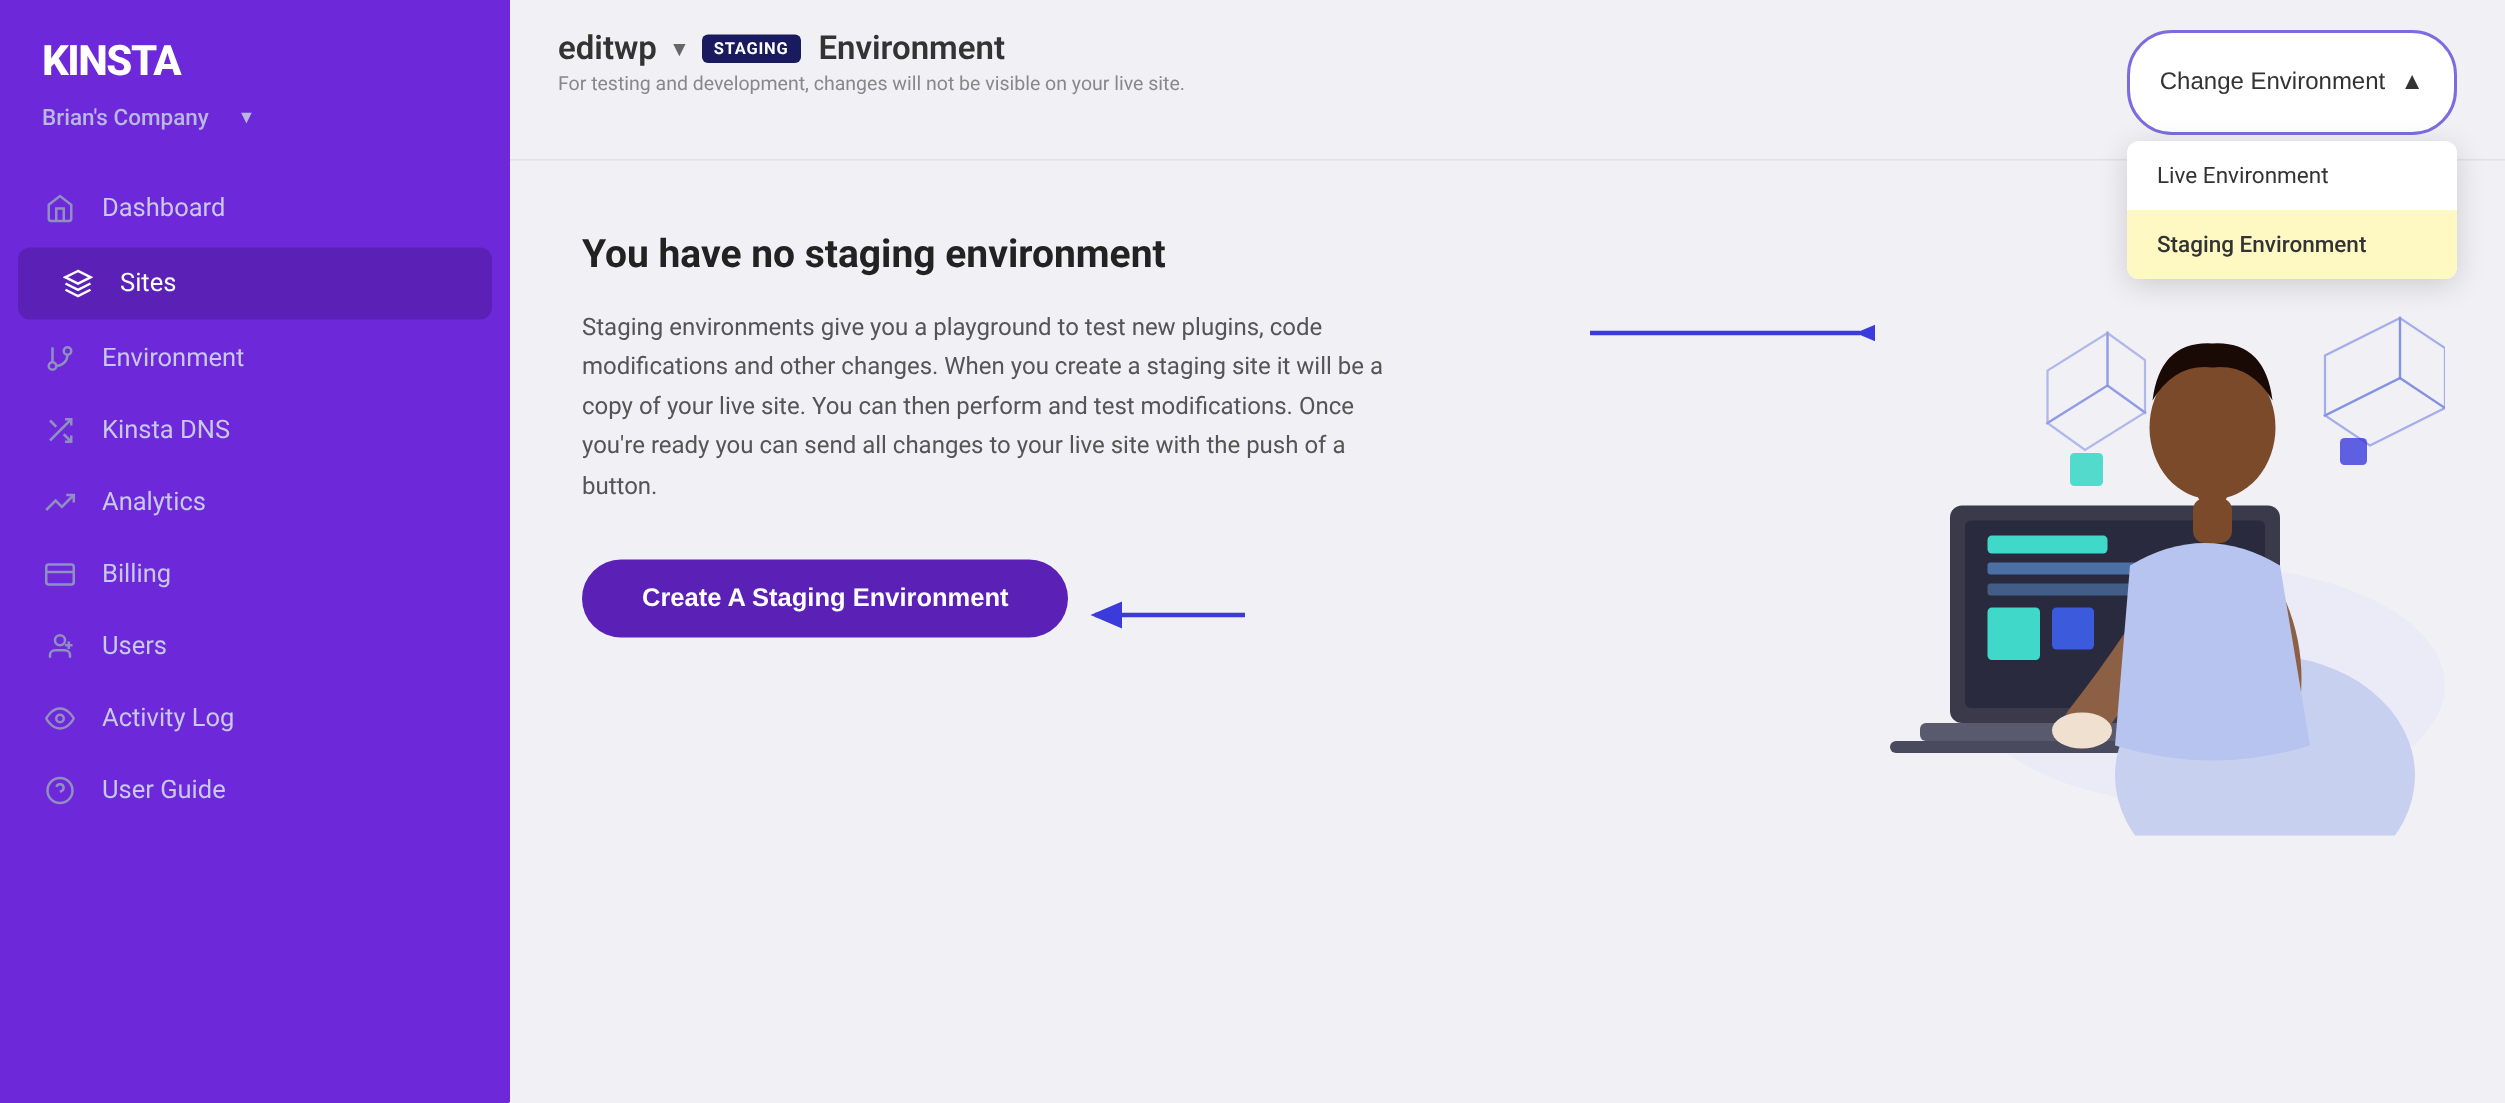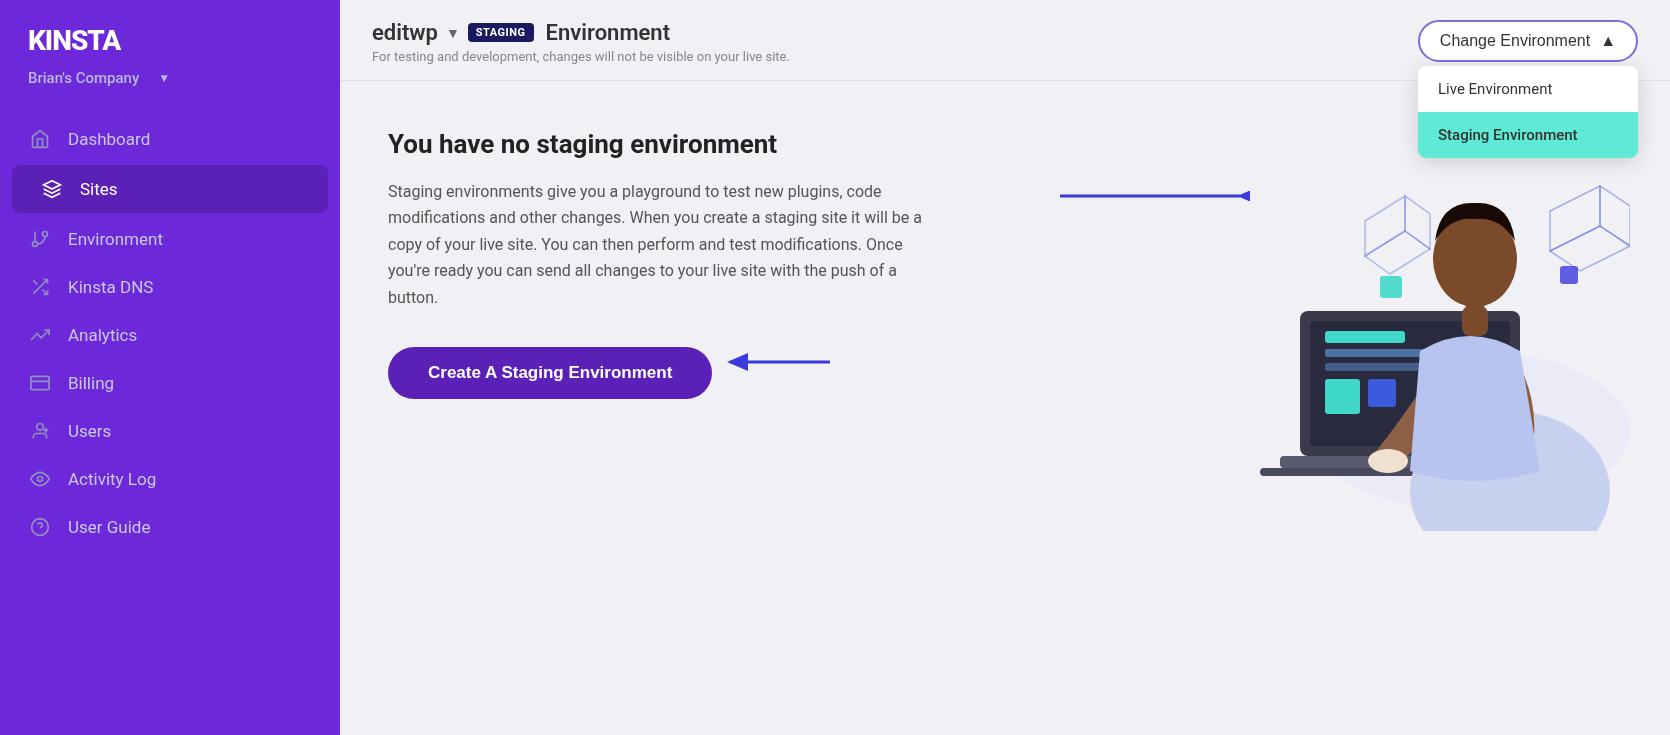--- a/index.html
+++ b/index.html
@@ -138,21 +138,21 @@
     }
     .env-selector {
       position: relative;
     }
     .change-env-btn {
       display: flex;
       align-items: center;
       gap: 10px;
       border: 2px solid #7c6ce0;
       border-radius: 30px;
-      padding: 10px 20px;
+      padding: 24px 20px;
       background: white;
       cursor: pointer;
       font-size: 16px;
       font-weight: 500;
       color: #333;
       min-width: 220px;
       justify-content: space-between;
     }
     .env-dropdown {
       position: absolute;
@@ -165,21 +165,21 @@
       z-index: 100;
       overflow: hidden;
     }
     .env-option {
       padding: 14px 20px;
       font-size: 15px;
       color: #333;
       cursor: pointer;
     }
     .env-option.selected {
-      background: #5eead4;
+      background: #fef9c3;
       font-weight: 500;
     }
 
     
     .content {
       flex: 1;
       padding: 48px 48px 32px 48px;
       position: relative;
       overflow: hidden;
     }
@@ -367,21 +367,21 @@
         <div class="env-option">Live Environment</div>
         <div class="env-option selected">Staging Environment</div>
       </div>
     </div>
   </header>
 
   <div class="content">
     <div class="content-left">
       <h1 class="no-staging-title">You have no staging environment</h1>
       <p class="no-staging-desc">Staging environments give you a playground to test new plugins, code modifications and other changes. When you create a staging site it will be a copy of your live site. You can then perform and test modifications. Once you're ready you can send all changes to your live site with the push of a button.</p>
-      <div style="display:flex;align-items:flex-start;gap:0">
+      <div style="display:flex;align-items:flex-end;gap:0">
         <button class="create-staging-btn">
           <span>Create A Staging Environment</span>
         </button>
 
         <svg width="120" height="30" viewBox="0 0 120 30" style="margin-left:8px">
           <defs>
             <marker id="arrowL" markerWidth="8" markerHeight="8" refX="6" refY="3" orient="auto">
               <path d="M0,0 L0,6 L7,3 z" fill="#3b3bdc"></path>
             </marker>
           </defs>

